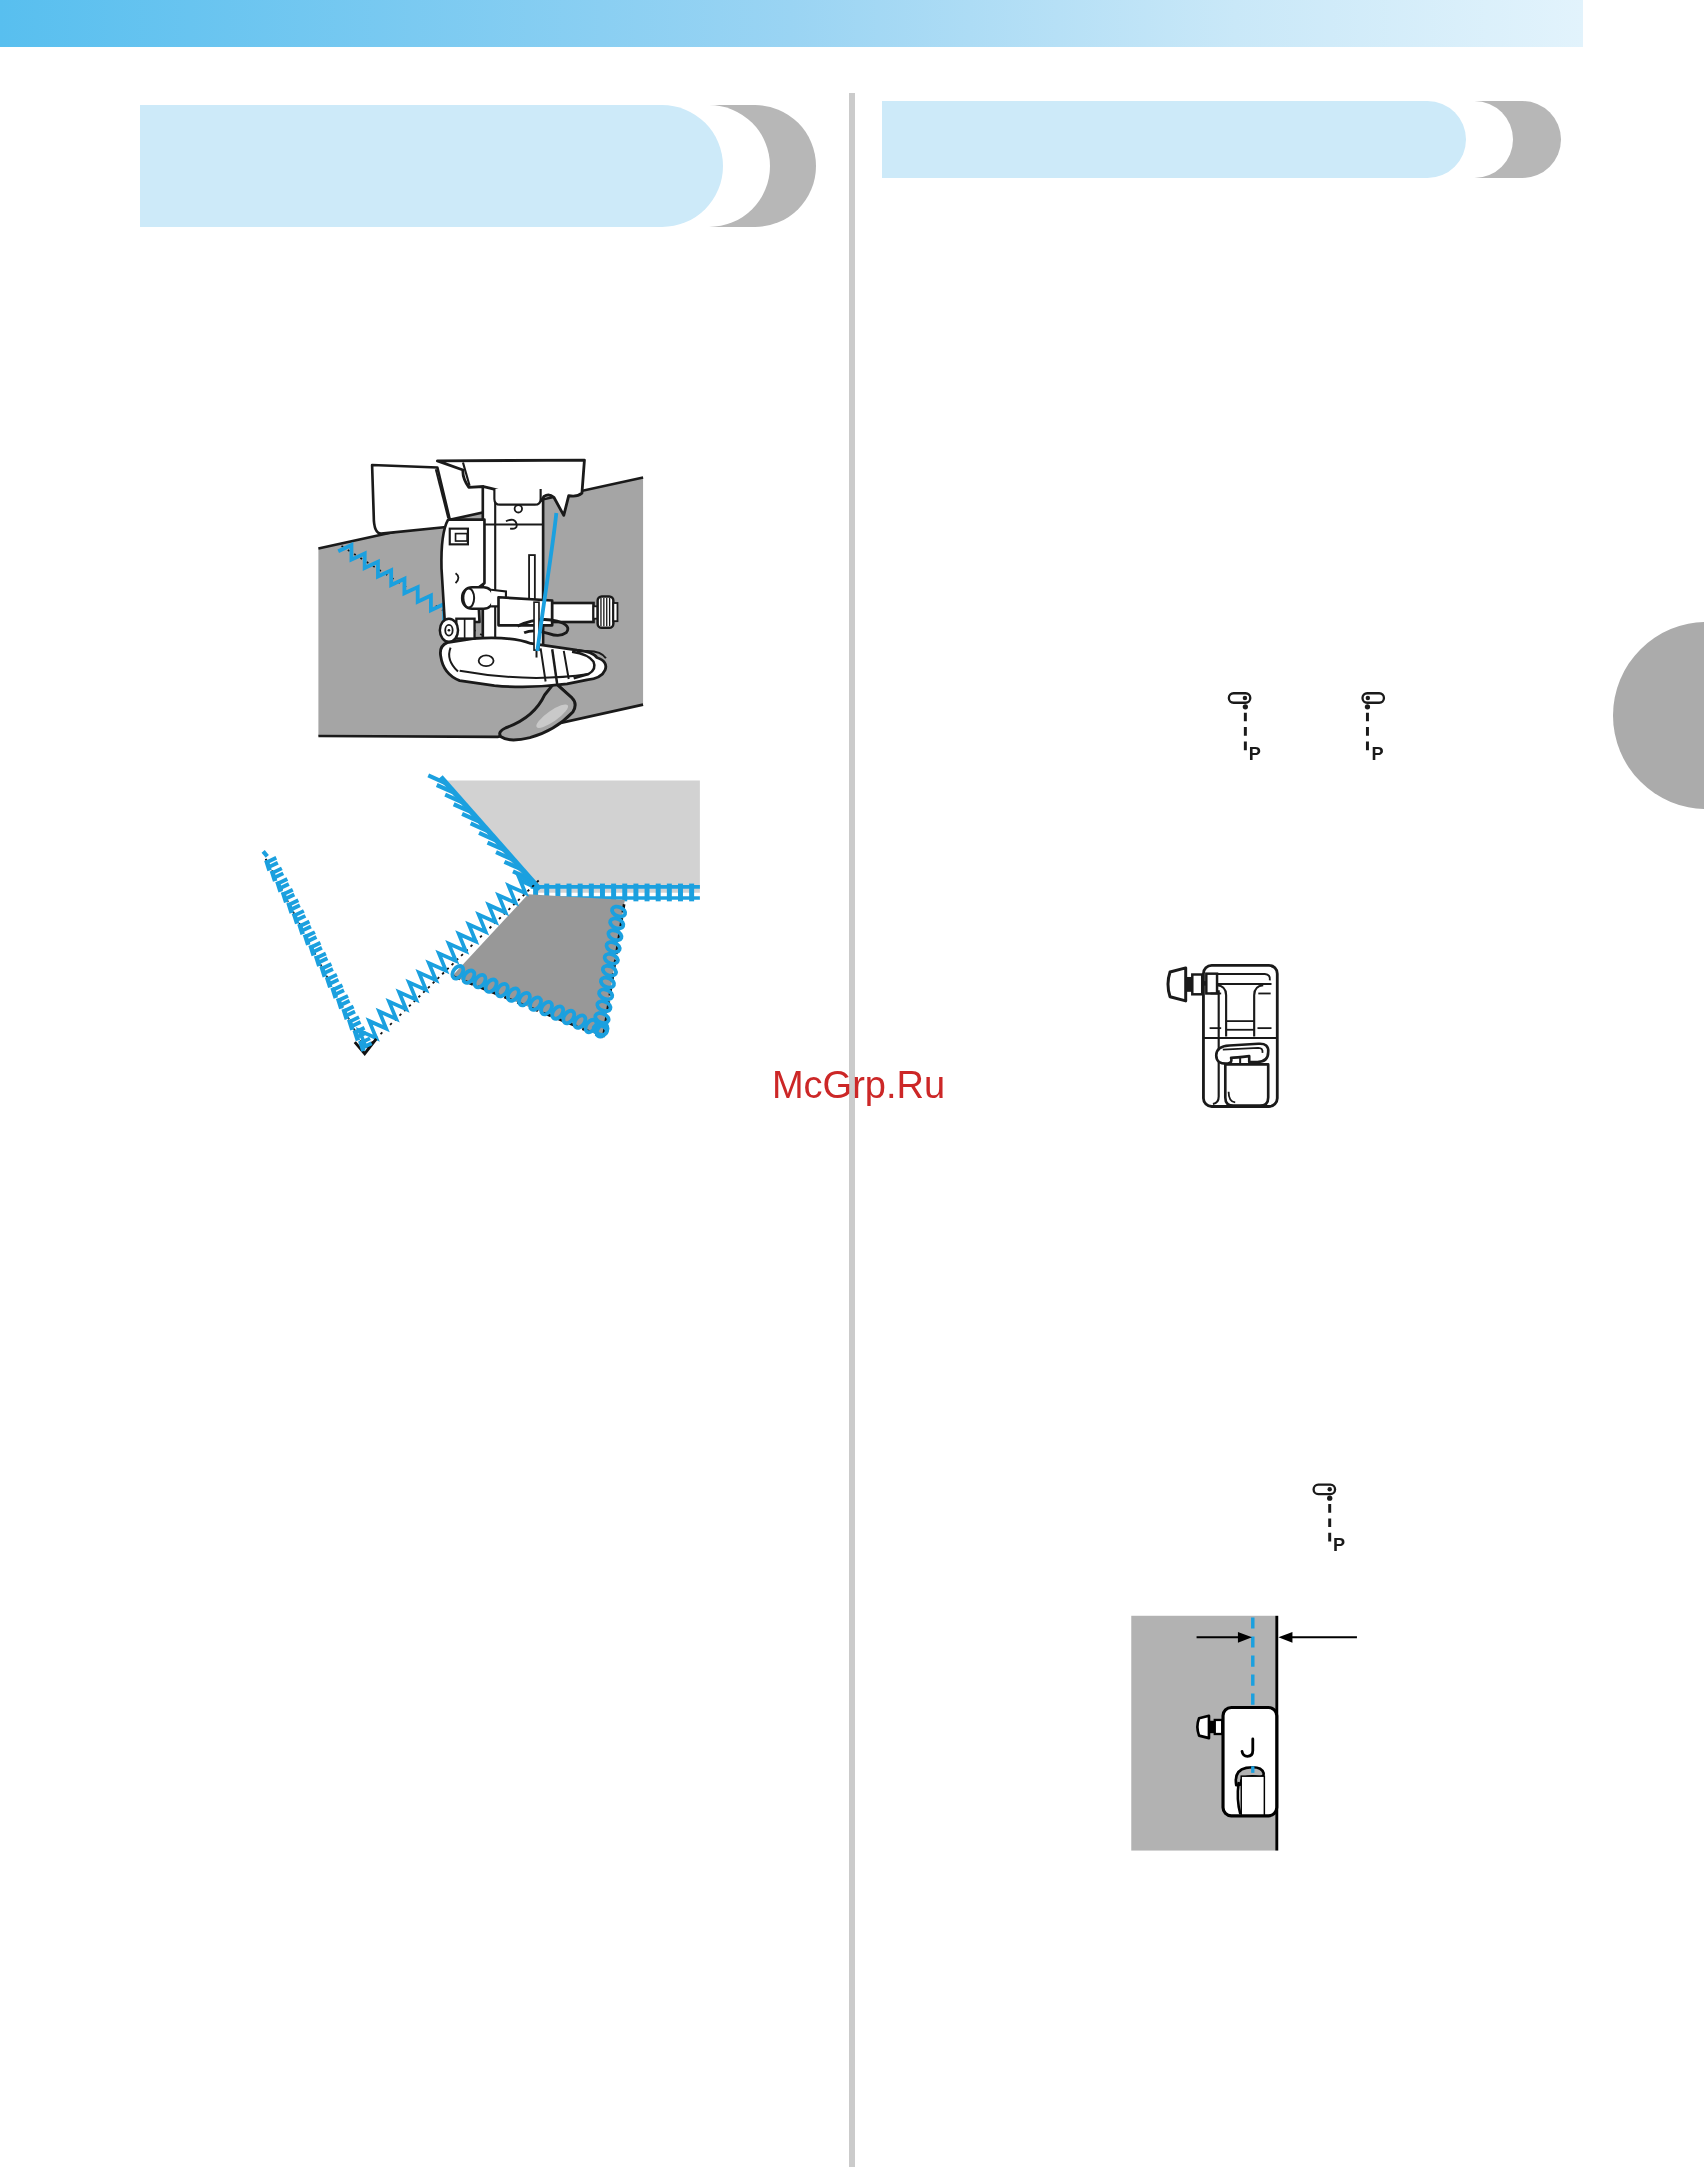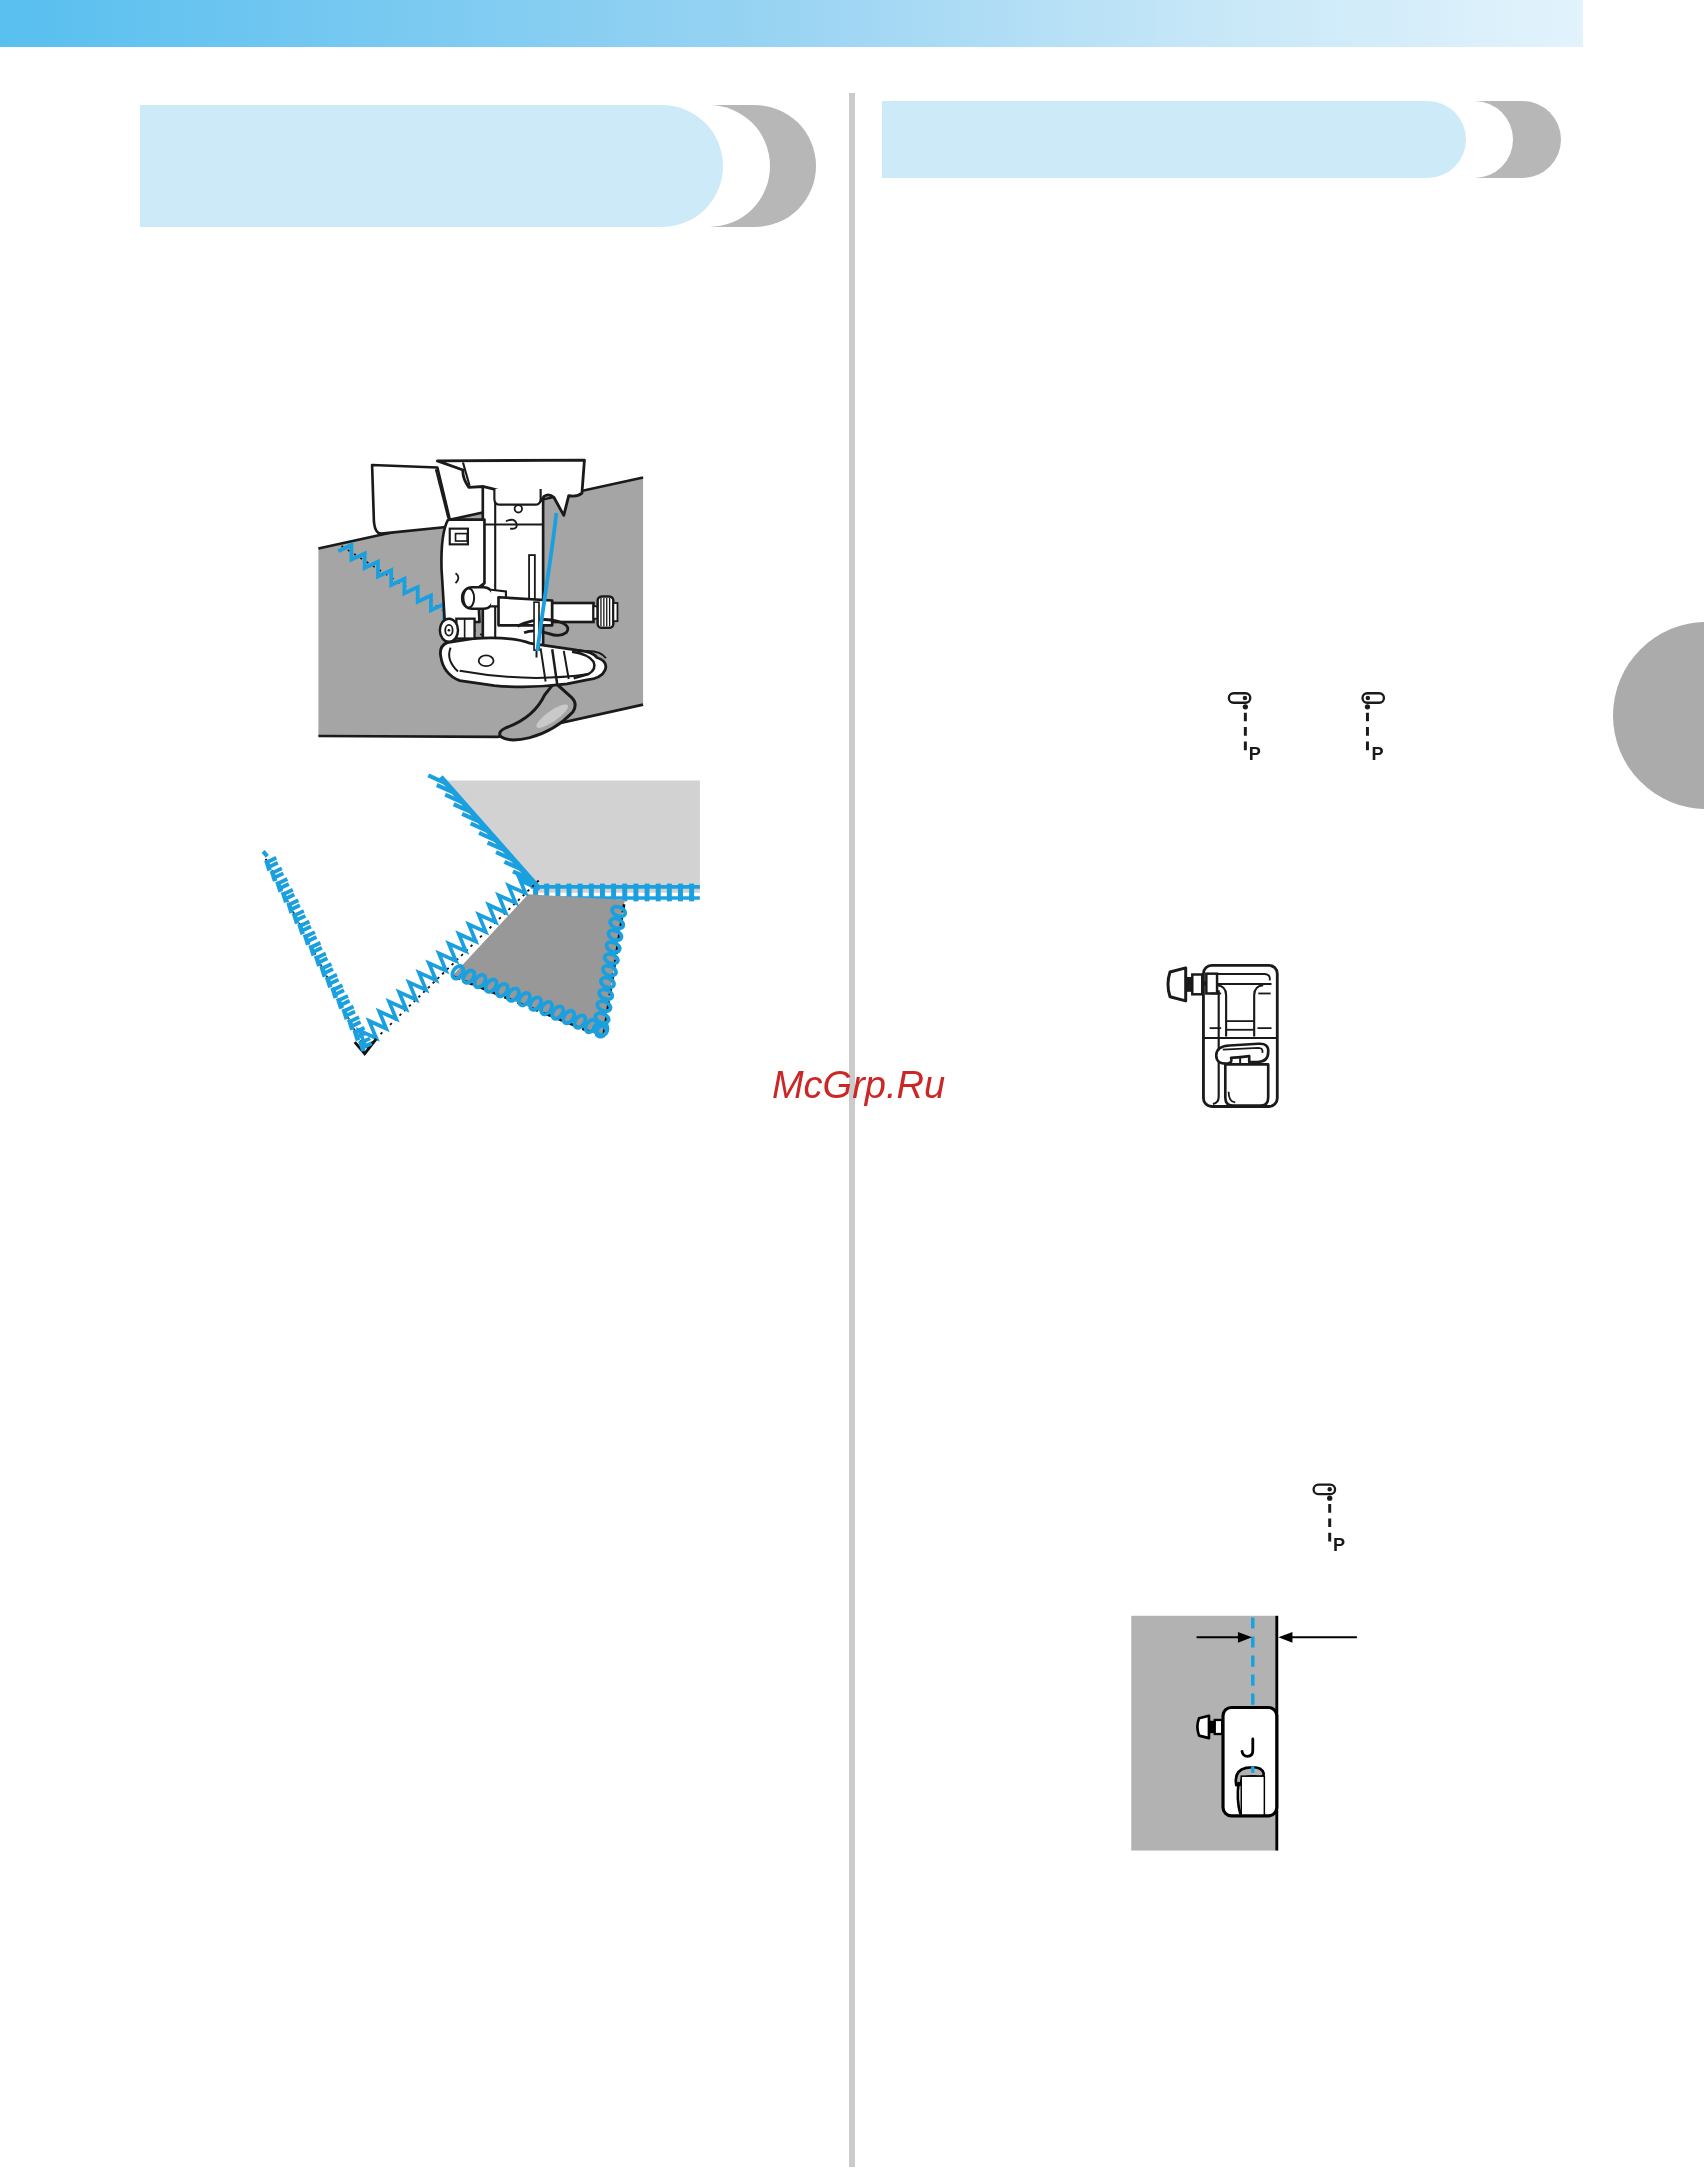--- a/index.html
+++ b/index.html
@@ -207,21 +207,21 @@
       <ellipse cx="736.1" cy="1189.9" rx="5.5" ry="8.4" fill="none" stroke="#1BA0DF" stroke-width="4.6" transform="rotate(-67 736.1 1189.9)"></ellipse>
       <ellipse cx="738.4" cy="1175.6" rx="5.5" ry="8.4" fill="none" stroke="#1BA0DF" stroke-width="4.6" transform="rotate(-67 738.4 1175.6)"></ellipse>
       <ellipse cx="740.6" cy="1161.2" rx="5.5" ry="8.4" fill="none" stroke="#1BA0DF" stroke-width="4.6" transform="rotate(-67 740.6 1161.2)"></ellipse>
       <ellipse cx="742.9" cy="1146.9" rx="5.5" ry="8.4" fill="none" stroke="#1BA0DF" stroke-width="4.6" transform="rotate(-67 742.9 1146.9)"></ellipse>
       <ellipse cx="745.1" cy="1132.6" rx="5.5" ry="8.4" fill="none" stroke="#1BA0DF" stroke-width="4.6" transform="rotate(-67 745.1 1132.6)"></ellipse>
       <ellipse cx="747.3" cy="1118.3" rx="5.5" ry="8.4" fill="none" stroke="#1BA0DF" stroke-width="4.6" transform="rotate(-67 747.3 1118.3)"></ellipse>
       <ellipse cx="749.6" cy="1103.9" rx="5.5" ry="8.4" fill="none" stroke="#1BA0DF" stroke-width="4.6" transform="rotate(-67 749.6 1103.9)"></ellipse>
     </g>
   </svg>
 
-<div class="abs" style="left:718px;top:1064px;width:281px;text-align:center;font-size:38px;font-style:italic;color:#CC2727;">McGrp.Ru</div>
+<div class="abs" style="left:718px;top:1064px;width:281px;text-align:center;font-size:38px;color:#CC2727;">McGrp.Ru</div>
 
 <svg class="abs" style="left:1214px;top:685px" width="66" height="99" viewBox="1470 830 80 120">
     <rect x="1488.0" y="840" width="26" height="11.5" rx="5.7" fill="none" stroke="#1a1a1a" stroke-width="2.8"></rect>
     <circle cx="1507.5" cy="845.7" r="2.7" fill="#1a1a1a"></circle>
     <circle cx="1508.0" cy="856.5" r="3.2" fill="#1a1a1a"></circle>
     <line x1="1508" y1="863.5" x2="1508" y2="913" stroke="#1a1a1a" stroke-width="3.6" stroke-dasharray="10.5 7"></line>
     <text x="1512" y="920.5" font-family="Liberation Sans, sans-serif" font-size="22" font-weight="bold" fill="#1a1a1a">P</text>
   </svg>
 
 <svg class="abs" style="left:1346px;top:685px" width="66" height="99" viewBox="1630 830 80 120">

